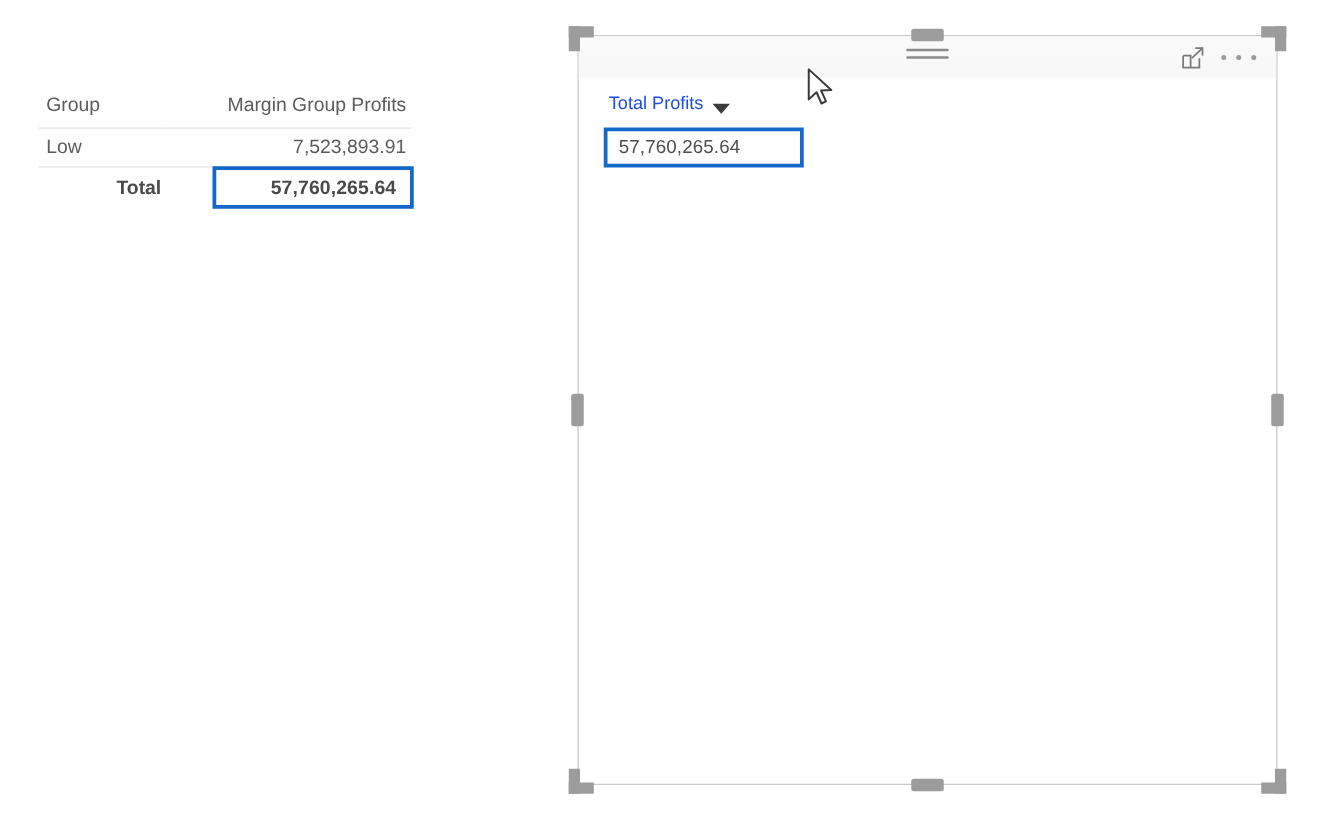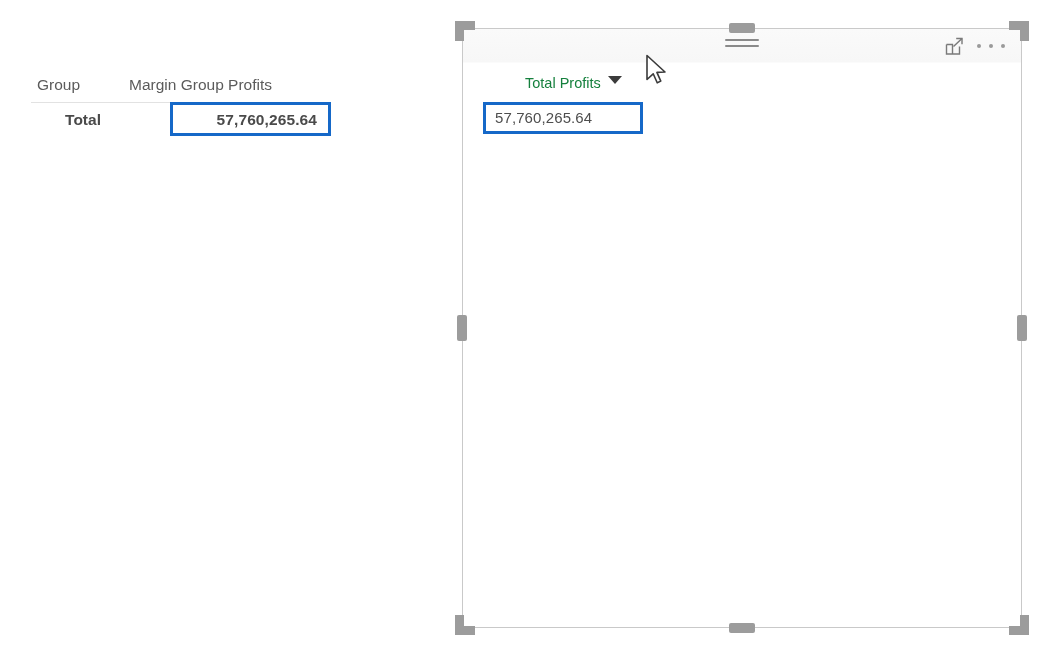--- a/index.html
+++ b/index.html
@@ -46,21 +46,21 @@
   #matrix-table thead th {
     height: 26px;
     border-bottom: 1px solid #e2e2e2;
     padding-bottom: 4px;
   }
   .th-group {
     text-align: left;
     padding-left: 6px !important;
   }
   .th-value {
-    text-align: left;
+    text-align: right;
     padding-right: 4px !important;
   }
 
   #matrix-table tbody tr {
     height: 31px;
   }
   #matrix-table tbody tr td {
     border-bottom: 1px solid #ececec;
   }
   .cell-group {
@@ -72,21 +72,21 @@
     padding-right: 4px !important;
   }
 
   #matrix-table tfoot tr { height: 34px; }
   #matrix-table tfoot td {
     border-bottom: none;
     font-weight: bold;
     color: #4a4a4a;
   }
   .total-label {
-    text-align: center;
+    text-align: right;
     padding-left: 6px !important;
   }
   .total-value-cell {
     position: relative;
     text-align: right;
   }
   
   .highlight-box {
     position: absolute;
     border: 3px solid #1568c8;
@@ -187,27 +187,26 @@
     left: 0;
     top: 33px;
     right: 0;
     bottom: 0;
   }
   #card-field-label {
     position: absolute;
     left: 24px;
     top: 13px;
     font-size: 14.5px;
-    color: #15803d;
+    color: #1d4ed8;
     white-space: nowrap;
     display: flex;
-    align-items: flex-start;
+    align-items: flex-end;
     gap: 7px;
     cursor: pointer;
-    margin-left: 38px;
   }
   #card-field-caret {
     width: 0;
     height: 0;
     border-left: 7px solid transparent;
     border-right: 7px solid transparent;
     border-top: 8px solid #3b3b3b;
     margin-top: 1px;
   }
   #card-value-row {
@@ -309,20 +308,24 @@
       <col class="col-group">
       <col class="col-value">
     </colgroup>
     <thead>
       <tr>
         <th class="th-group">Group</th>
         <th class="th-value">Margin Group Profits</th>
       </tr>
     </thead>
     <tbody>
+      <tr>
+        <td class="cell-group">Low</td>
+        <td class="cell-value">7,523,893.91</td>
+      </tr>
     </tbody>
     <tfoot>
       <tr>
         <td class="total-label">Total</td>
         <td class="total-value-cell">
           <div class="highlight-box" id="matrix-total-highlight" style="border-color: rgb(21, 104, 200);"></div>
           <span class="total-value-text">57,760,265.64</span>
         </td>
       </tr>
     </tfoot>

